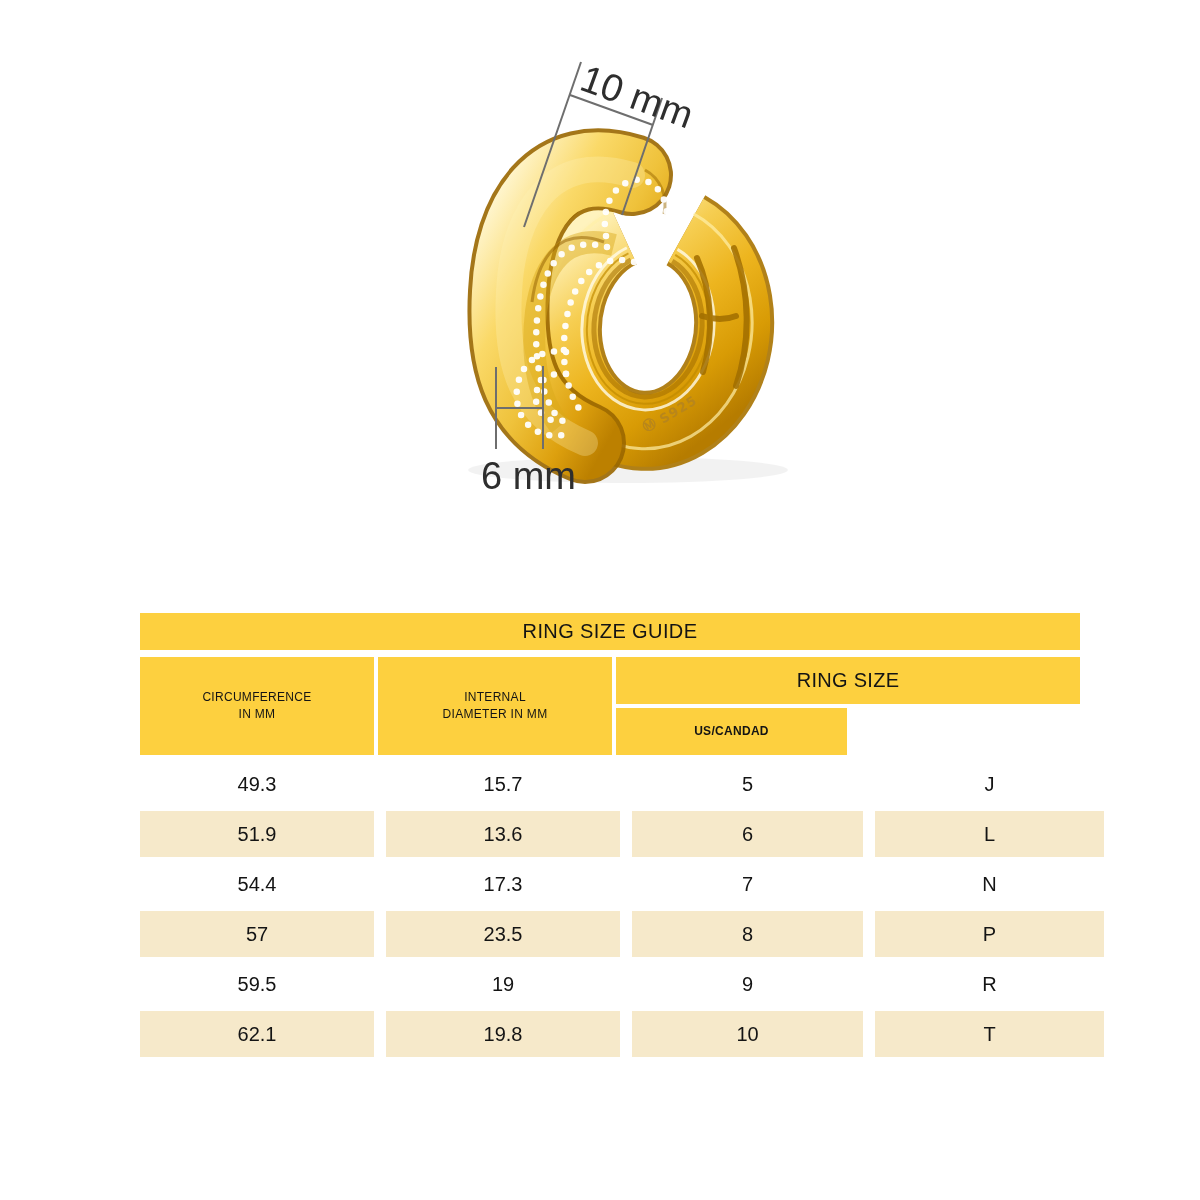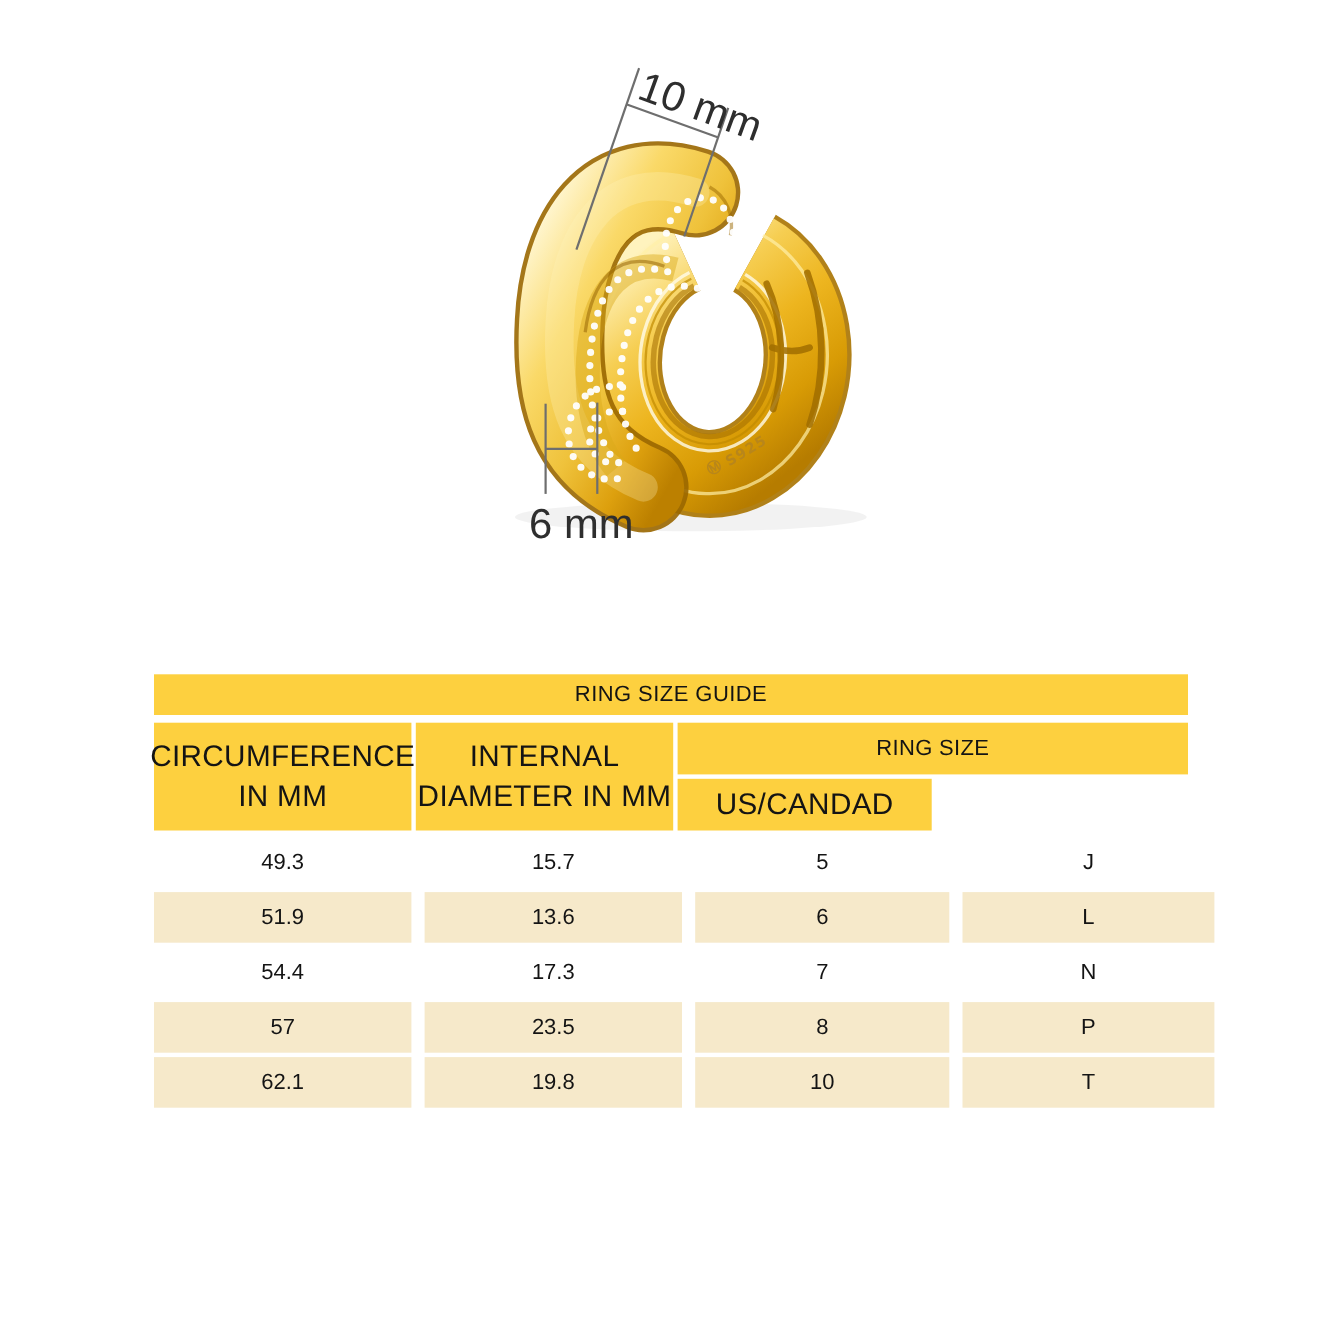--- a/index.html
+++ b/index.html
@@ -19,29 +19,29 @@
     display:flex;align-items:center;justify-content:center;
     font-size:20px;letter-spacing:.4px;margin-bottom:7px;margin-top:39px;
   }
   .header-row{
     display:grid;grid-template-columns:234px 234px 231px 229px;column-gap:4px;
     height:98px;margin-bottom:4px;
   }
   .hcell{
     background:var(--header-bg,#FDD03F);
     display:flex;align-items:center;justify-content:center;text-align:center;
-    font-size:27px;line-height:1.38;white-space:pre-line;letter-spacing:.3px;
+    font-size:12px;line-height:1.38;white-space:pre-line;letter-spacing:.3px;
   }
   .ring-size-group{grid-column:3 / 5;display:flex;flex-direction:column;}
   .ring-size-bar{
     height:47px;background:var(--header-bg,#FDD03F);
     display:flex;align-items:center;justify-content:center;
     font-size:20px;letter-spacing:.3px;margin-bottom:4px;
   }
-  .sub-row{display:grid;grid-template-columns:231px 229px;column-gap:4px;flex:1;}
+  .sub-row{display:grid;grid-template-columns:231px 229px;column-gap:4px;flex:1;font-weight:bold;}
   .trow{display:grid;grid-template-columns:234px 234px 231px 229px;column-gap:12px;height:50px;text-align:center;}
   .tcell{display:flex;align-items:center;justify-content:center;font-size:20px;}
   .trow.alt .tcell{background:var(--alt-row-bg,#F6E9CA);margin:2px 0;}
 </style>
 </head>
 <body>
 
 <div class="canvas">
 
   <svg class="ring-svg" viewBox="0 0 1200 560">
@@ -151,20 +151,26 @@
       <div class="tcell">17.3</div>
       <div class="tcell">7</div>
       <div class="tcell">N</div>
     </div>
     <div class="trow alt">
       <div class="tcell">57</div>
       <div class="tcell">23.5</div>
       <div class="tcell">8</div>
       <div class="tcell">P</div>
     </div>
+    <div class="trow">
+      <div class="tcell">59.5</div>
+      <div class="tcell">19</div>
+      <div class="tcell">9</div>
+      <div class="tcell">R</div>
+    </div>
     <div class="trow alt">
       <div class="tcell">62.1</div>
       <div class="tcell">19.8</div>
       <div class="tcell">10</div>
       <div class="tcell">T</div>
     </div>
   </div>
 </div>
 
 </body></html>

